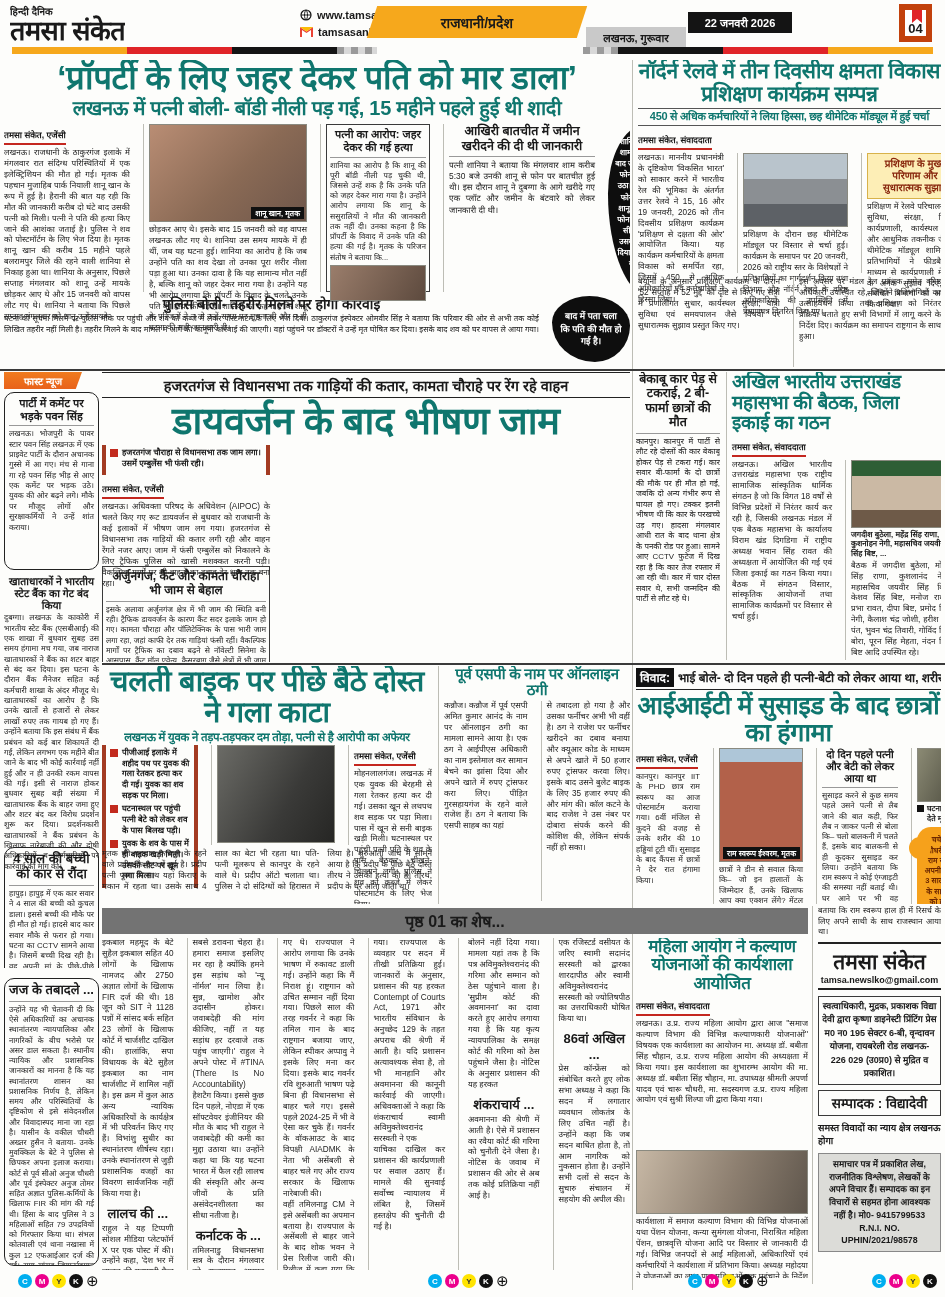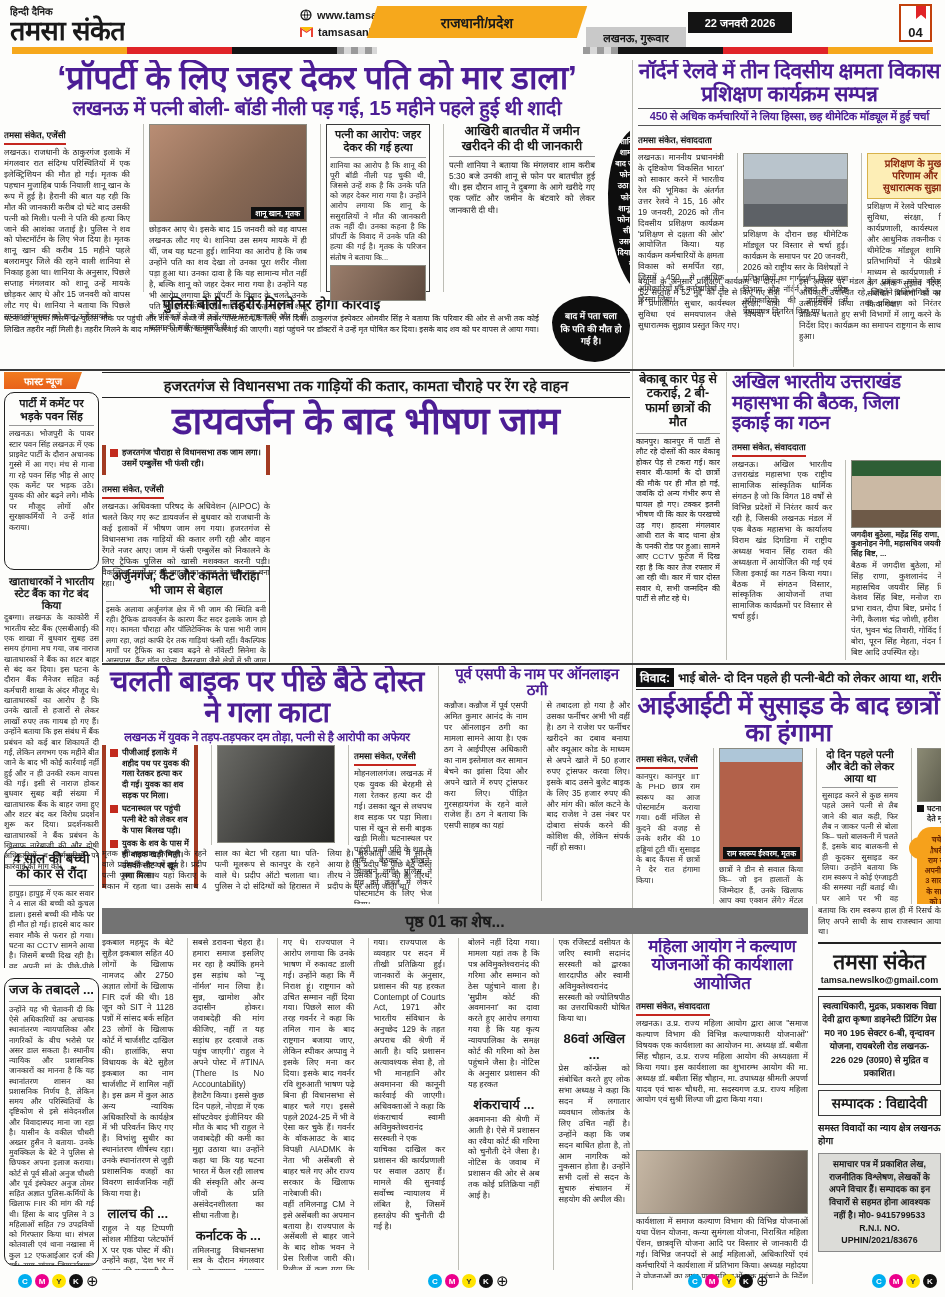--- a/index.html
+++ b/index.html
@@ -8,27 +8,27 @@
   .abs{position:absolute;box-sizing:border-box;overflow:hidden;}
   
   .tagline{font-size:10px;font-weight:bold;}
   .brand{font-size:27px;font-weight:800;letter-spacing:-.5px;line-height:1;}
   .contact{font-size:11px;font-weight:bold;line-height:1.5;}
   .contact .row{display:flex;align-items:center;gap:5px;}
   .ribbon{background:#f6a81c;transform:skewX(-18deg);display:flex;align-items:center;justify-content:center;}
   .ribbon span{transform:skewX(18deg);font-size:14px;font-weight:800;}
   .citybox{background:#c9c9c9;display:flex;align-items:center;justify-content:center;font-size:11px;font-weight:800;}
   .datebox{background:#141414;color:#fff;display:flex;align-items:center;justify-content:center;font-size:11px;font-weight:800;}
-  .pageno{background:#fff;border:2px solid #c2410c;display:flex;align-items:flex-end;justify-content:center;font-size:13px;font-weight:800;}
+  .pageno{background:#fff;border:6px solid #c2410c;display:flex;align-items:flex-end;justify-content:center;font-size:13px;font-weight:800;}
   .flag{position:absolute;width:10px;height:14px;background:#e02428;clip-path:polygon(0 0,100% 0,100% 100%,50% 70%,0 100%);}
   .bar{display:flex;height:7px;}
   .bar i{display:block;height:100%;}
   .checker{background:repeating-linear-gradient(90deg,#9a9a9a 0 7px,#d8d8d8 7px 14px);}
   
-  .hl{font-weight:800;color:#4c1d95;text-align:center;line-height:1.08;letter-spacing:-.3px;}
+  .hl{font-weight:800;color:#0f766e;text-align:center;line-height:1.08;letter-spacing:-.3px;}
   .body{font-size:8.2px;line-height:1.33;text-align:justify;color:#222;}
   .byline{font-size:8.6px;font-weight:bold;border-bottom:2px solid #c4271f;padding-bottom:2px;margin-bottom:3px;display:inline-block;}
   .cols{display:flex;gap:13px;}
   .cols>*+*{border-left:1px solid #bdbdb5;padding-left:5px;}
   .box{border:1px solid #3a3a3a;padding:3px;}
   .boxtitle{font-weight:800;text-align:center;line-height:1.15;}
   .rule{border:none;border-top:1px solid #999;margin:3px 0;}
   .blob{background:#0e0e0e;color:#fff;font-size:8.4px;font-weight:bold;text-align:center;line-height:1.4;
         padding:12px 7px;border-radius:48% 52% 45% 55%/40% 45% 55% 60%;}
   .photo{position:relative;border:1px solid #8a8a80;}
@@ -393,21 +393,21 @@
     <div class="body" style="height:110px;">कार्यशाला में समाज कल्याण विभाग की विभिन्न योजनाओं यथा पेंशन योजना, कन्या सुमंगला योजना, निराश्रित महिला पेंशन, छात्रवृत्ति योजना आदि पर विस्तार से जानकारी दी गई। विभिन्न जनपदों से आईं महिलाओं, अधिकारियों एवं कर्मचारियों ने कार्यशाला में प्रतिभाग किया। अध्यक्ष महोदया ने योजनाओं का लाभ पात्र महिलाओं तक पहुंचाने के निर्देश दिए।</div>
   </div>
 
   <div class="abs" style="left:812px;top:906px;width:129px;height:378px;border-left:1px solid #bdbdb5;padding-left:5px;">
     <div class="body" style="font-size:8px;">बताया कि राम स्वरूप हाल ही में रिसर्च के लिए अपने साथी के साथ राजस्थान आया था।</div>
     <div class="imprint-logo" style="margin-top:4px;">तमसा संकेत</div>
     <div class="imprint-mail">tamsa.newslko@gmail.com</div>
     <div class="box" style="margin-top:6px;font-size:9px;font-weight:bold;text-align:center;line-height:1.5;">स्वत्वाधिकारी, मुद्रक, प्रकाशक विद्या देवी द्वारा कृष्णा डाइनेस्टी प्रिंटिंग प्रेस म0 न0 195 सेक्टर 6-बी, वृन्दावन योजना, रायबरेली रोड लखनऊ- 226 029 (उ0प्र0) से मुद्रित व प्रकाशित।</div>
     <div class="box" style="margin-top:5px;font-size:13.5px;font-weight:800;text-align:center;">सम्पादक : विद्यादेवी</div>
     <div style="margin-top:5px;font-size:9.5px;font-weight:bold;">समस्त विवादों का न्याय क्षेत्र लखनऊ होगा</div>
-    <div class="graybox" style="margin-top:6px;">समाचार पत्र में प्रकाशित लेख, राजनीतिक विश्लेषण, लेखकों के अपने विचार हैं। सम्पादक का इन विचारों से सहमत होना आवश्यक नहीं है। मो0- 9415799533 R.N.I. NO. UPHIN/2021/83676</div>
+    <div class="graybox" style="margin-top:6px;">समाचार पत्र में प्रकाशित लेख, राजनीतिक विश्लेषण, लेखकों के अपने विचार हैं। सम्पादक का इन विचारों से सहमत होना आवश्यक नहीं है। मो0- 9415799533 R.N.I. NO. UPHIN/2021/98578</div>
   </div>
 
   <div class="abs cmyk" style="left:18px;top:1274px;">
     <b style="background:#00aeef;">C</b>
     <b style="background:#ec008c;">M</b>
     <b style="background:#ffe400;color:#333;">Y</b>
     <b style="background:#111;">K</b>
     <span class="reg">⊕</span>
   </div>
   <div class="abs cmyk" style="left:428px;top:1274px;">

